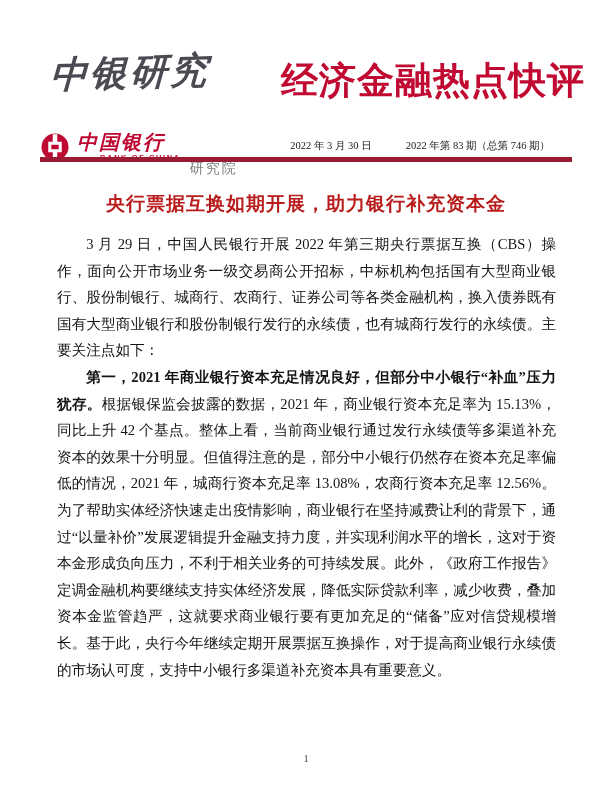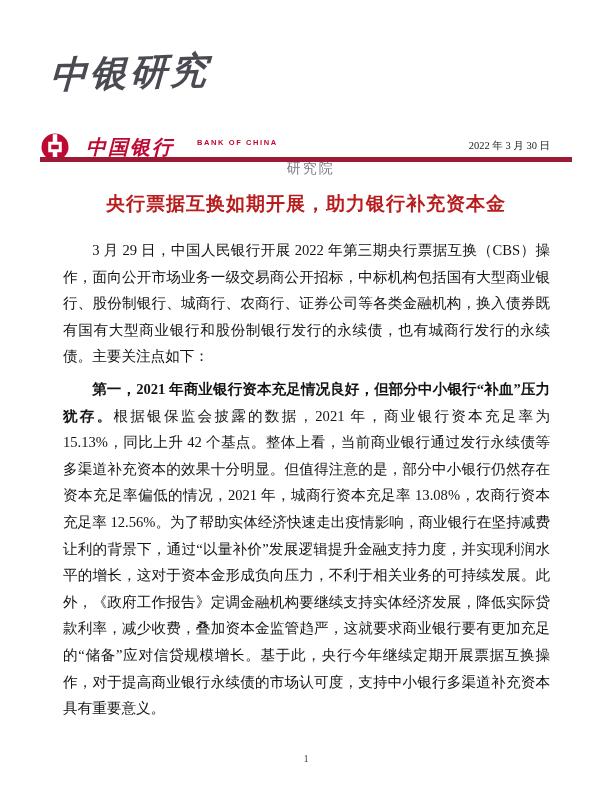--- a/index.html
+++ b/index.html
@@ -27,21 +27,21 @@
     font-family: "Liberation Sans", sans-serif;
     font-size: 37px; font-weight: 700;
     color: #c00a32; letter-spacing: 1px;
     white-space: nowrap;
   }
   .logo-row {
     position: absolute; left: 40px; top: 114px;
     display: flex; align-items: center;
   }
   .emblem { width: 30px; height: 30px; flex: 0 0 auto; }
-  .logo-names { margin-left: 16px; display: flex; flex-direction: row; justify-content: flex-end; }
+  .logo-names { margin-left: 7px; display: flex; flex-direction: column; justify-content: flex-end; }
   .logo-cn {
     font-family: "DejaVu Serif", serif;
     font-size: 20px; font-weight: bold; font-style: italic;
     color: #be0a32; letter-spacing: 2px; line-height: 20px;
     white-space: nowrap;
   }
   .logo-en {
     font-family: "Liberation Sans", sans-serif;
     font-size: 7.5px; font-weight: bold;
     color: #be0a32; letter-spacing: 1.6px; line-height: 9px;
@@ -68,54 +68,56 @@
     text-align: center;
     font-family: "Liberation Sans", sans-serif;
     font-size: 19px; font-weight: bold; color: #b91c1c;
     letter-spacing: 1px;
   }
   .body-text {
     position: absolute; left: 57px; top: 231px; width: 499px;
     font-size: 14.6px; line-height: 26.6px;
     text-align: justify; color: #141414;
   }
-  .body-text p { margin: 6px; text-indent: 2em; }
+  .body-text p { margin: 0; text-indent: 2em; }
   .lead { font-weight: bold; }
 
   
   .page-number {
     position: absolute; left: 0; bottom: 28px; width: 100%;
     text-align: center; font-size: 9.5px; color: #333;
   }
 </style>
 </head>
 <body>
 
 <div class="page">
 
   <div class="masthead">中银研究</div>
 
+  <div class="issue-title">经济金融热点快评</div>
 
   <div class="logo-row">
     <svg class="emblem" viewBox="0 0 40 40" xmlns="http://www.w3.org/2000/svg">
       <circle cx="20" cy="20" r="18" fill="#be0a32"></circle>
       <rect x="17" y="3" width="6" height="12" fill="#ffffff"></rect>
       <rect x="17" y="25" width="6" height="12" fill="#ffffff"></rect>
       <rect x="11" y="13" width="18" height="14" fill="#ffffff"></rect>
       <rect x="15" y="17" width="10" height="6" fill="#be0a32"></rect>
     </svg>
     <div class="logo-names">
       <span class="logo-cn">中国银行</span>
       <span class="logo-en">BANK OF CHINA</span>
     </div>
     <span class="dept">研究院</span>
   </div>
 
   <div class="date-row">
     <span>2022 年 3 月 30 日</span>
+    <span>2022 年第 83 期（总第 746 期）</span>
   </div>
 
   <div class="header-rule"></div>
 
   <div class="article-title">央行票据互换如期开展，助力银行补充资本金</div>
 
   <div class="body-text">
     <p><span class="lead"></span><span>3 月 29 日，中国人民银行开展 2022 年第三期央行票据互换（CBS）操作，面向公开市场业务一级交易商公开招标，中标机构包括国有大型商业银行、股份制银行、城商行、农商行、证券公司等各类金融机构，换入债券既有国有大型商业银行和股份制银行发行的永续债，也有城商行发行的永续债。主要关注点如下：</span></p>
     <p><span class="lead">第一，2021 年商业银行资本充足情况良好，但部分中小银行“补血”压力犹存。</span><span>根据银保监会披露的数据，2021 年，商业银行资本充足率为 15.13%，同比上升 42 个基点。整体上看，当前商业银行通过发行永续债等多渠道补充资本的效果十分明显。但值得注意的是，部分中小银行仍然存在资本充足率偏低的情况，2021 年，城商行资本充足率 13.08%，农商行资本充足率 12.56%。为了帮助实体经济快速走出疫情影响，商业银行在坚持减费让利的背景下，通过“以量补价”发展逻辑提升金融支持力度，并实现利润水平的增长，这对于资本金形成负向压力，不利于相关业务的可持续发展。此外，《政府工作报告》定调金融机构要继续支持实体经济发展，降低实际贷款利率，减少收费，叠加资本金监管趋严，这就要求商业银行要有更加充足的“储备”应对信贷规模增长。基于此，央行今年继续定期开展票据互换操作，对于提高商业银行永续债的市场认可度，支持中小银行多渠道补充资本具有重要意义。</span></p>
   </div>

